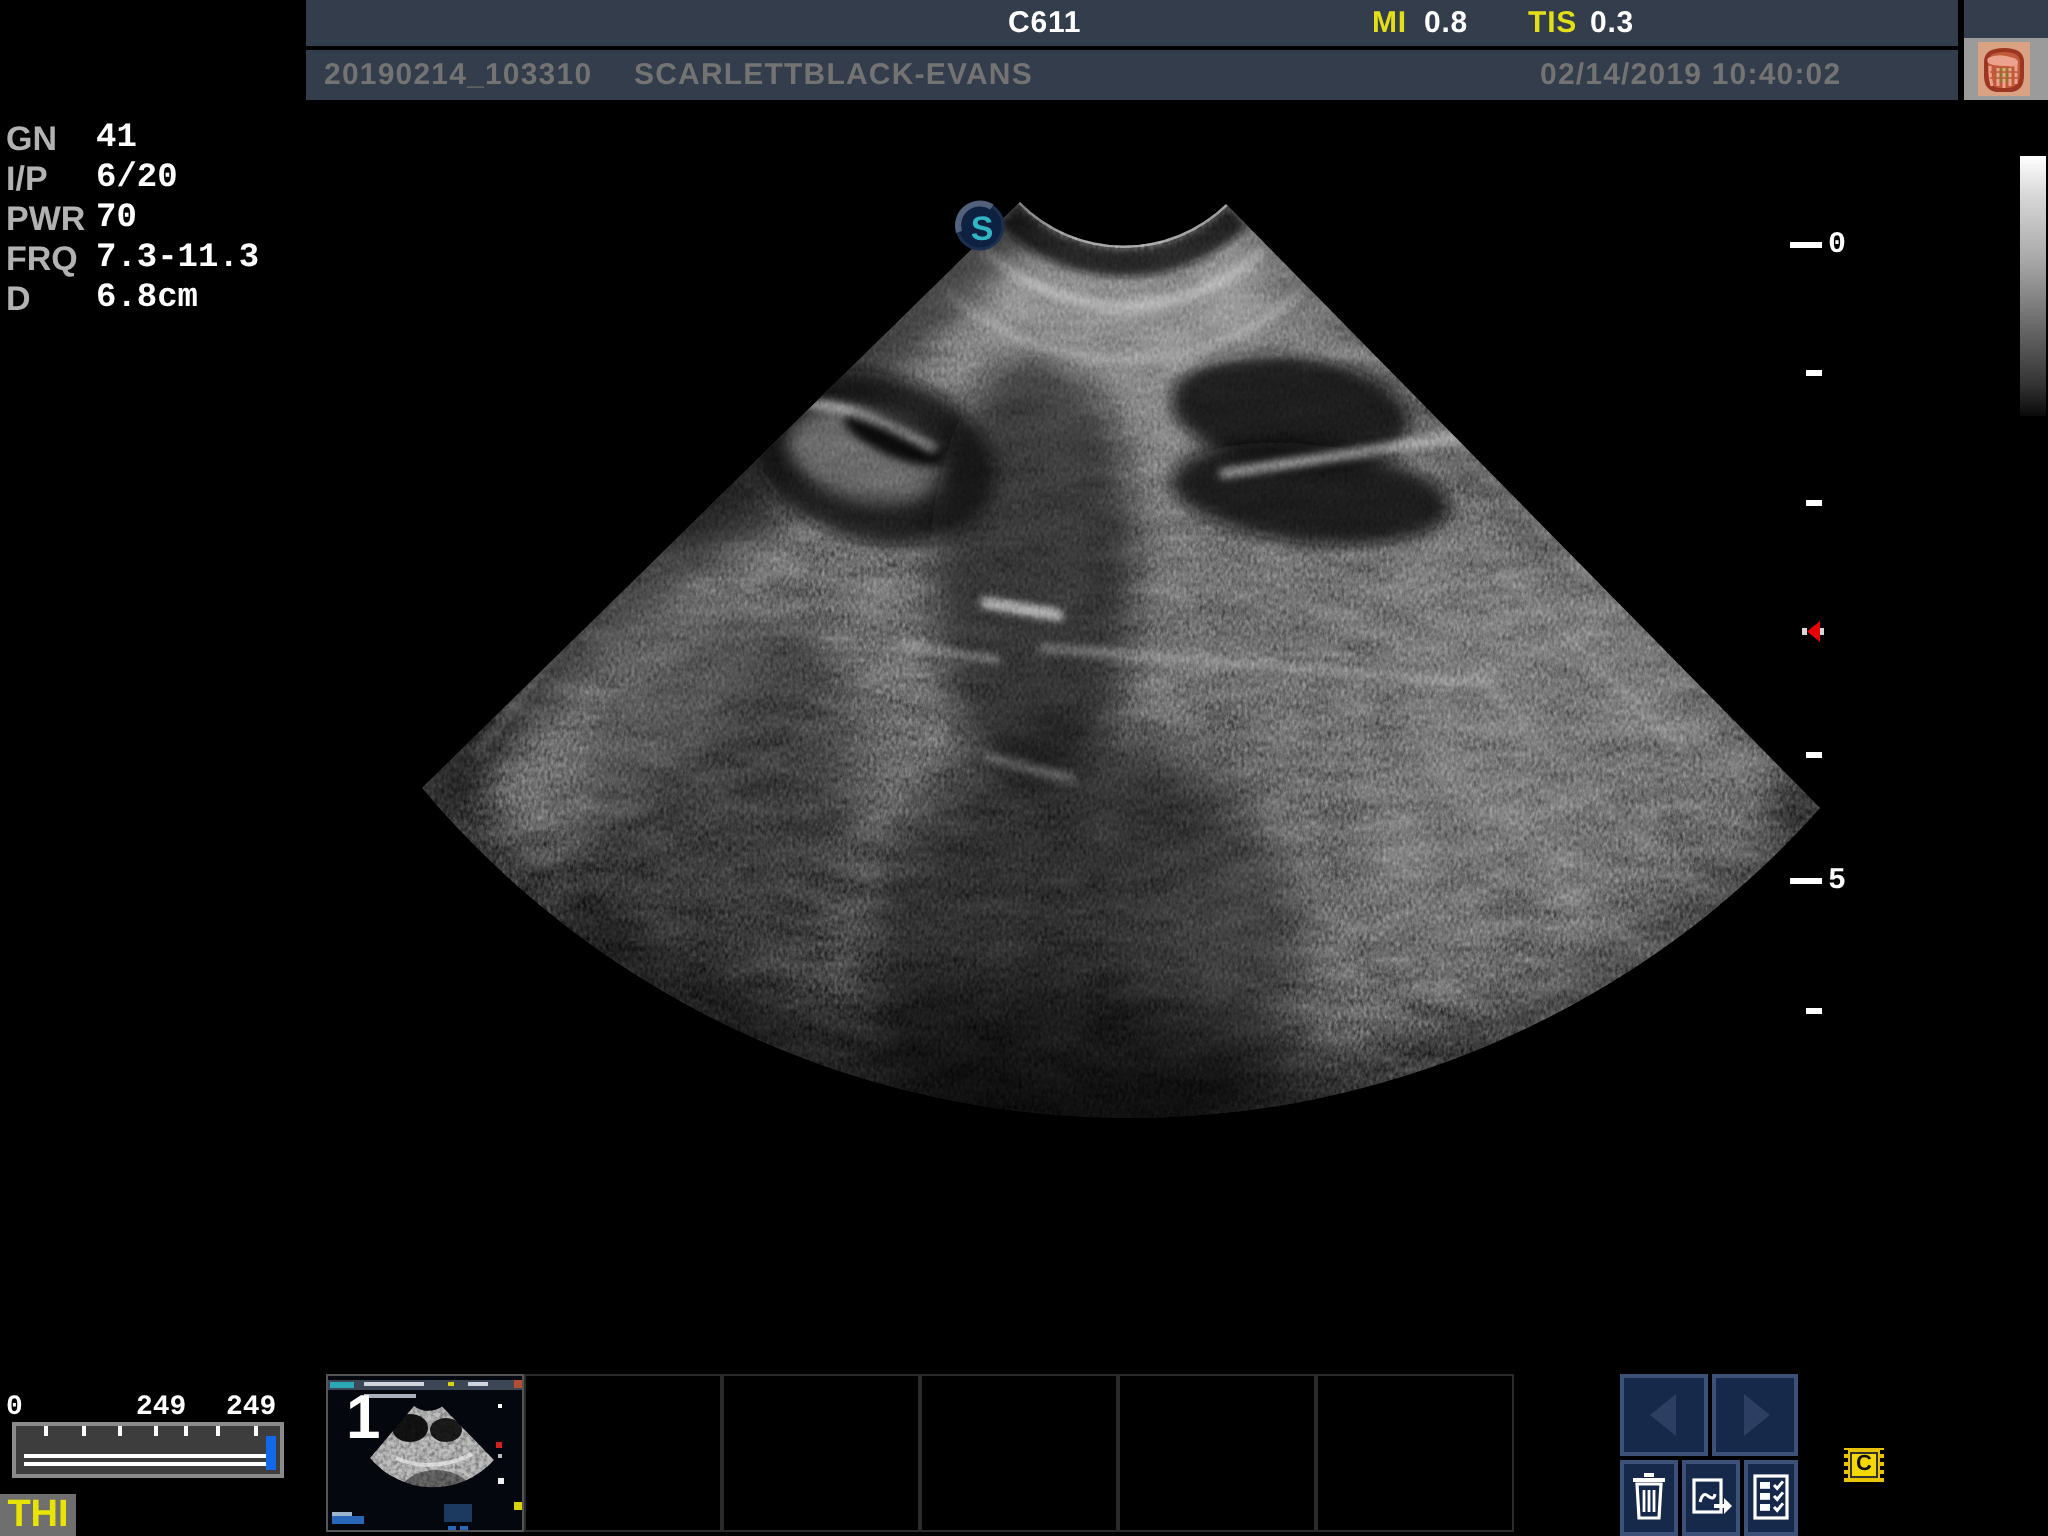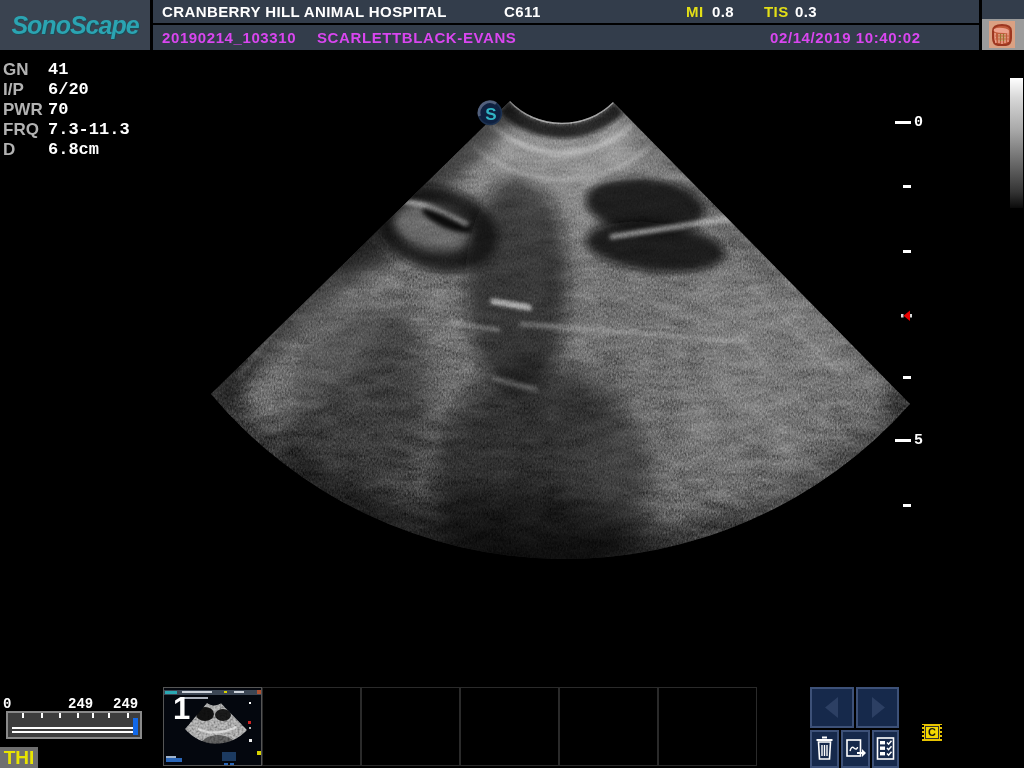--- a/index.html
+++ b/index.html
@@ -7,21 +7,21 @@
   font-family:"Liberation Sans",sans-serif;}
 .abs{position:absolute;}
 
 #logo{left:0;top:0;width:150px;height:50px;background:#3a4350;
   color:#2ba4b2;font-style:italic;font-weight:bold;font-size:25px;text-shadow:1px 1px 0 #1c4b55;
   line-height:50px;text-align:center;letter-spacing:-1px;}
 #bar1{left:153px;top:0;width:826px;height:23px;background:#333d4b;}
 #bar2{left:153px;top:25px;width:826px;height:25px;background:#333d4b;}
 #barcorner{left:982px;top:0;width:42px;height:19px;background:#333d4b;}
 .b1t{position:absolute;top:3px;color:#fff;font-weight:bold;font-size:15px;white-space:pre;letter-spacing:0.4px;}
-.b2t{position:absolute;top:4px;color:#d946ef;font-weight:bold;font-size:15px;white-space:pre;letter-spacing:0.6px;}
+.b2t{position:absolute;top:4px;color:#737373;font-weight:bold;font-size:15px;white-space:pre;letter-spacing:0.6px;}
 .yel{color:#e3df17;}
 #probebox{left:982px;top:19px;width:42px;height:31px;background:#9b9b9b;}
 
 #params{left:3px;top:60px;width:160px;}
 .prow{height:20px;position:relative;}
 .pl{position:absolute;left:0;top:0;color:#b2b2b2;font-weight:bold;font-size:17px;
   font-family:"Liberation Sans",sans-serif;letter-spacing:0px;}
 .pv{position:absolute;left:45px;top:0;color:#fff;font-weight:bold;font-size:17px;
   font-family:"Liberation Mono",monospace;letter-spacing:0px;}
 
@@ -44,22 +44,20 @@
 
 .navbtn{position:absolute;background:#16294b;border:2px solid #3d5178;box-sizing:border-box;}
 </style>
 </head>
 <body>
 <div id="screen">
 
   <div class="abs" id="bar1"></div>
   <div class="abs" id="bar2"></div>
   <div class="abs" id="barcorner"></div>
-  <div class="abs" id="logo">SonoScape</div>
-  <div class="b1t" style="left:162px;">CRANBERRY HILL ANIMAL HOSPITAL</div>
   <div class="b1t" style="left:488px;margin-left:16px;">C611</div>
   <div class="b1t yel" style="left:686px;">MI</div>
   <div class="b1t" style="left:712px;text-align:right;">0.8</div>
   <div class="b1t yel" style="left:764px;">TIS</div>
   <div class="b1t" style="left:795px;">0.3</div>
   <div class="b2t" style="left:162px;top:29px;">20190214_103310</div>
   <div class="b2t" style="left:317px;top:29px;">SCARLETTBLACK-EVANS</div>
   <div class="b2t" style="left:770px;top:29px;">02/14/2019 10:40:02</div>
   <div class="abs" id="probebox">
     <svg width="26" height="27" style="position:absolute;left:7px;top:2px;" viewBox="0 0 26 27">

